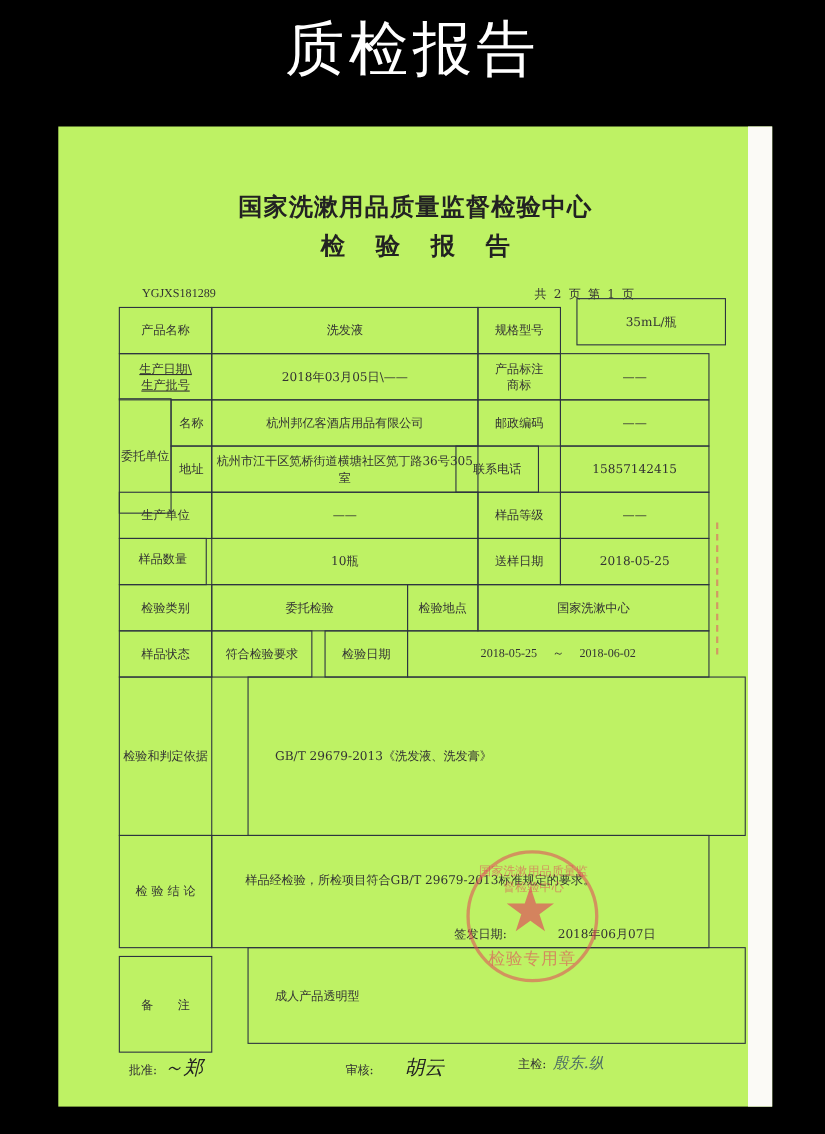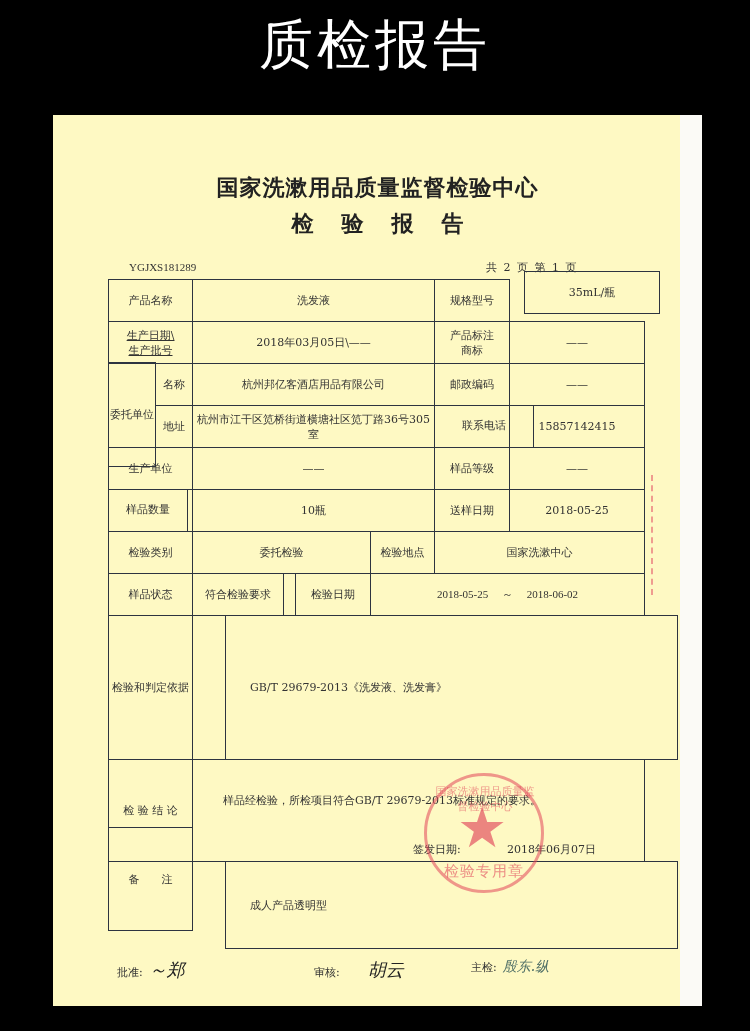--- a/index.html
+++ b/index.html
@@ -2,21 +2,21 @@
 <html><head>
 <meta charset="utf-8">
 <style>
   html, body { margin:0; padding:0; }
   body { width:750px; height:1031px; background:#000; position:relative; overflow:hidden;
          font-family:"DejaVu Serif","Liberation Serif",serif; }
   .page-title { position:absolute; left:0; top:10px; width:750px; text-align:center;
          color:#fff; font-family:"DejaVu Sans","Liberation Sans",sans-serif; font-weight:300;
          font-size:54px; letter-spacing:4px; line-height:70px; }
   .paper { position:absolute; left:53px; top:115px; width:649px; height:891px;
-         background:#fef9c3; }
+         background:#bef264; }
   .paper .edge { position:absolute; right:0; top:0; width:22px; height:100%; background:#fbfaf6; }
   .doc-org { position:absolute; left:0; top:58px; width:649px; text-align:center;
          font-family:"DejaVu Sans","Liberation Sans",sans-serif; font-weight:bold;
          font-size:22px; color:#222; letter-spacing:1px; }
   .doc-title { position:absolute; left:0; top:94px; width:649px; text-align:center;
          font-family:"DejaVu Sans","Liberation Sans",sans-serif; font-weight:bold;
          font-size:22px; color:#222; word-spacing:20px; }
   .doc-title span { margin:0 14px; }
   .doc-no { position:absolute; left:76px; top:146px; font-size:11px; color:#333;
          font-family:"Liberation Serif","DejaVu Serif",serif; }
@@ -68,21 +68,21 @@
   <div class="cell" style="left:456px;top:206px;width:136px;height:43px;">——</div>
 
   <div class="cell" style="left:55px;top:247px;width:48px;height:105px;text-align:center;">委托单位</div>
   <div class="cell" style="left:102px;top:248px;width:38px;height:43px;">名称</div>
   <div class="cell" style="left:139px;top:248px;width:243px;height:43px;">杭州邦亿客酒店用品有限公司</div>
   <div class="cell" style="left:381px;top:248px;width:76px;height:43px;">邮政编码</div>
   <div class="cell" style="left:456px;top:248px;width:136px;height:43px;">——</div>
 
   <div class="cell" style="left:102px;top:290px;width:38px;height:43px;">地址</div>
   <div class="cell" style="left:139px;top:290px;width:243px;height:43px;padding:0 4px;">杭州市江干区笕桥街道横塘社区笕丁路36号305室</div>
-  <div class="cell" style="left:381px;top:290px;width:100px;height:43px;font-family:Liberation Mono, monospace;">联系电话</div>
+  <div class="cell" style="left:361px;top:290px;width:76px;height:43px;">联系电话</div>
   <div class="cell" style="left:456px;top:290px;width:136px;height:43px;">15857142415</div>
 
   <div class="cell" style="left:55px;top:332px;width:85px;height:43px;">生产单位</div>
   <div class="cell" style="left:139px;top:332px;width:243px;height:43px;">——</div>
   <div class="cell" style="left:381px;top:332px;width:76px;height:43px;">样品等级</div>
   <div class="cell" style="left:456px;top:332px;width:136px;height:43px;">——</div>
 
   <div class="cell" style="left:55px;top:374px;width:80px;height:43px;font-family:Liberation Mono, monospace;">样品数量</div>
   <div class="cell" style="left:139px;top:374px;width:243px;height:43px;">10瓶</div>
   <div class="cell" style="left:381px;top:374px;width:76px;height:43px;">送样日期</div>
@@ -97,21 +97,21 @@
   <div class="cell" style="left:139px;top:458px;width:92px;height:43px;">符合检验要求</div>
   <div class="cell" style="left:242px;top:458px;width:76px;height:43px;">检验日期</div>
   <div class="cell" style="left:317px;top:458px;width:275px;height:43px;font-family:Liberation Serif, serif;">2018-05-25　 ～　 2018-06-02</div>
 
   <div class="cell" style="left:55px;top:500px;width:85px;height:145px;padding:0 2px;">检验和判定依据</div>
   <div class="cell left" style="left:139px;top:500px;width:453px;height:145px;">GB/T 29679-2013《洗发液、洗发膏》</div>
 
   <div class="cell" style="left:55px;top:644px;width:85px;height:103px;">检 验 结 论</div>
   <div class="cell" style="left:139px;top:644px;width:453px;height:103px;"></div>
 
-  <div class="cell" style="left:55px;top:712px;width:85px;height:104px;">备　　注</div>
+  <div class="cell" style="left:55px;top:754px;width:85px;height:88px;">备　　注</div>
   <div class="cell left" style="left:139px;top:746px;width:453px;height:88px;">成人产品透明型</div>
 
   <div class="conclusion">样品经检验，所检项目符合GB/T 29679-2013标准规定的要求。</div>
   <div class="sign-date">签发日期:</div>
   <div class="sign-date-val">2018年06月07日</div>
 
   <div class="stamp">
     <div class="ring-text">国家洗漱用品质量监督检验中心</div>
     <div class="star">★</div>
     <div class="bottom-text">检验专用章</div>

